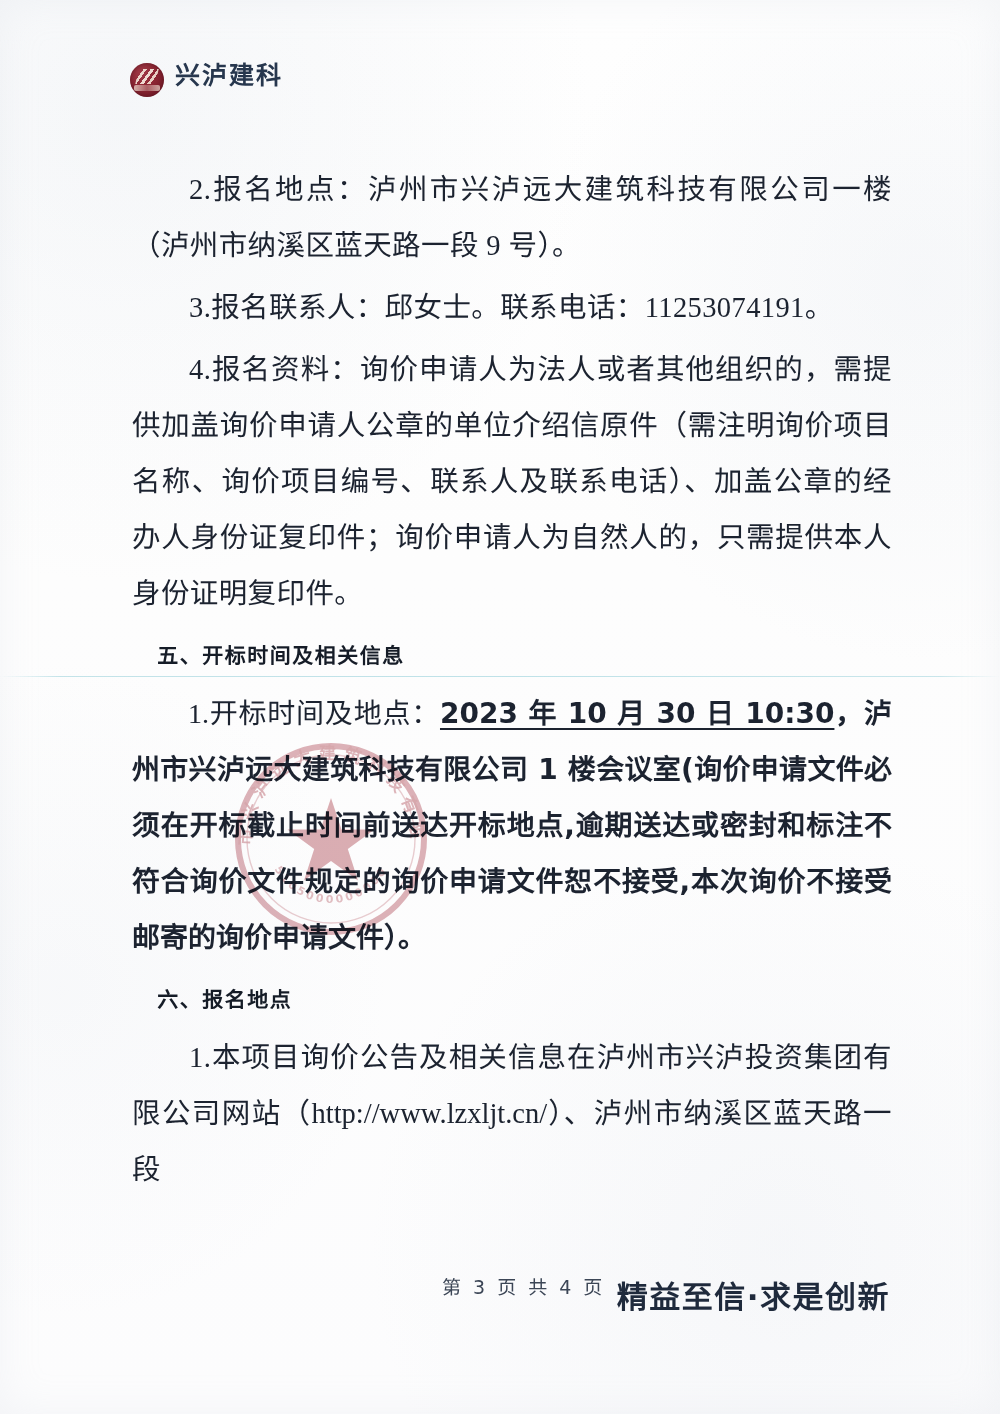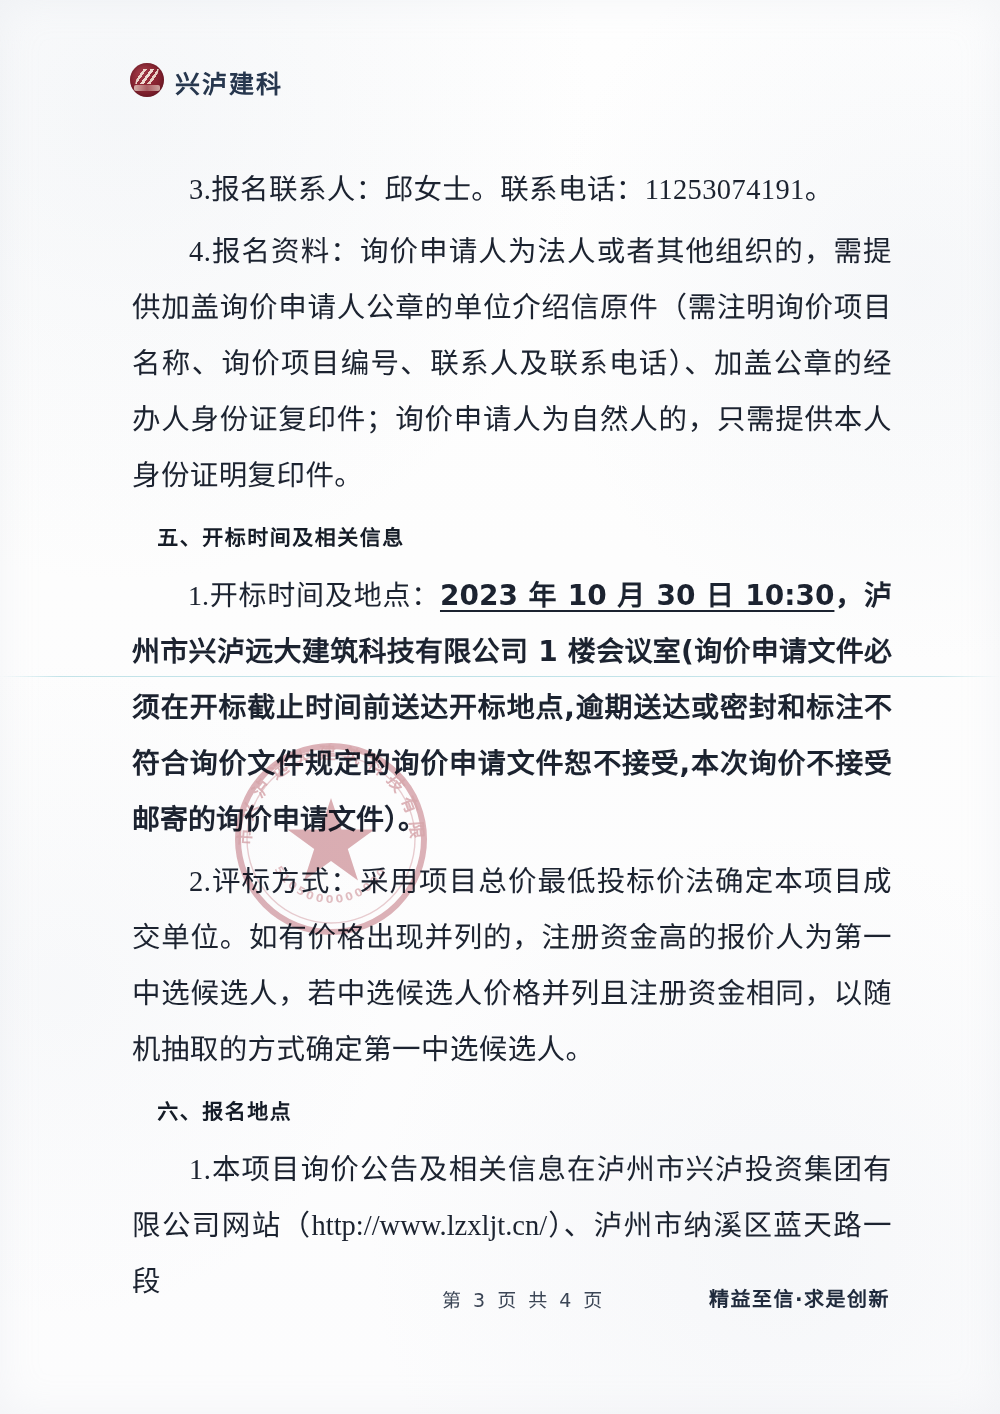--- a/index.html
+++ b/index.html
@@ -61,21 +61,21 @@
     position: absolute;
     top: 52px;
     left: 130px;
     right: 130px;
     height: 56px;
     display: flex;
     align-items: center;
   }
   .brand {
     display: flex;
-    align-items: flex-end;
+    align-items: flex-start;
     gap: 11px;
     flex: 0 0 auto;
   }
   .brand-mark {
     width: 34px;
     height: 34px;
     border-radius: 50%;
     position: relative;
     background:
       radial-gradient(circle at 34% 28%, #a03a46 0%, #8e2734 42%, #7d1f2c 70%, #6d1a26 100%);
@@ -194,35 +194,35 @@
   .seal svg { display: block; width: 100%; height: 100%; }
 
   
   .footer {
     position: absolute;
     left: 130px;
     right: 110px;
     top: 1272px;
     height: 40px;
     display: flex;
-    align-items: flex-end;
+    align-items: flex-start;
   }
   .page-num {
     margin-left: 312px;
     font-family: "DejaVu Sans", "Liberation Sans", sans-serif;
     font-size: 19px;
     letter-spacing: 3px;
     color: #3c4椒;
     color: #3c4656;
     white-space: nowrap;
   }
   .slogan {
     margin-left: auto;
     font-family: "DejaVu Sans", "Liberation Sans", sans-serif;
-    font-size: 20px;
+    font-size: 31px;
     font-weight: 700;
     letter-spacing: 1.5px;
     color: #1f2a3c;
     white-space: nowrap;
   }
 </style>
 </head>
 <body>
 
 <div class="page">
@@ -232,30 +232,30 @@
 
   <div class="header">
     <div class="brand">
       <span class="brand-mark"></span>
       <span class="brand-name">兴泸建科</span>
     </div>
   </div>
 
   <div class="body-area">
 
+    <p class="para indent">2.报名地点：泸州市兴泸远大建筑科技有限公司一楼（泸州市纳溪区蓝天路一段 9 号）。</p>
 
     <p class="para indent">3.报名联系人：邱女士。联系电话：11253074191。</p>
 
     <p class="para indent">4.报名资料：询价申请人为法人或者其他组织的，需提供加盖询价申请人公章的单位介绍信原件（需注明询价项目名称、询价项目编号、联系人及联系电话）、加盖公章的经办人身份证复印件；询价申请人为自然人的，只需提供本人身份证明复印件。</p>
 
     <h2 class="section">五、开标时间及相关信息</h2>
 
     <p class="para indent emph"><span class="plain-run">1.开标时间及地点：</span><span class="u-bold">2023 年 10 月 30 日 10:30</span><span>，泸州市兴泸远大建筑科技有限公司 1 楼会议室(询价申请文件必须在开标截止时间前送达开标地点,逾期送达或密封和标注不符合询价文件规定的询价申请文件恕不接受,本次询价不接受邮寄的询价申请文件）。</span></p>
 
-    <p class="para indent">2.评标方式：采用项目总价最低投标价法确定本项目成交单位。如有价格出现并列的，注册资金高的报价人为第一中选候选人，若中选候选人价格并列且注册资金相同，以随机抽取的方式确定第一中选候选人。</p>
 
     <h2 class="section">六、报名地点</h2>
 
     <p class="para indent"><span>1.本项目询价公告及相关信息在泸州市兴泸投资集团有限公司网站（</span><span class="url">http://www.lzxljt.cn/</span><span>）、泸州市纳溪区蓝天路一段</span></p>
   </div>
 
   <div class="seal">
     <svg viewBox="0 0 206 206" xmlns="http://www.w3.org/2000/svg">
       <defs>
         <path id="arcTop" d="M 23 103 A 80 80 0 0 1 183 103"></path>

